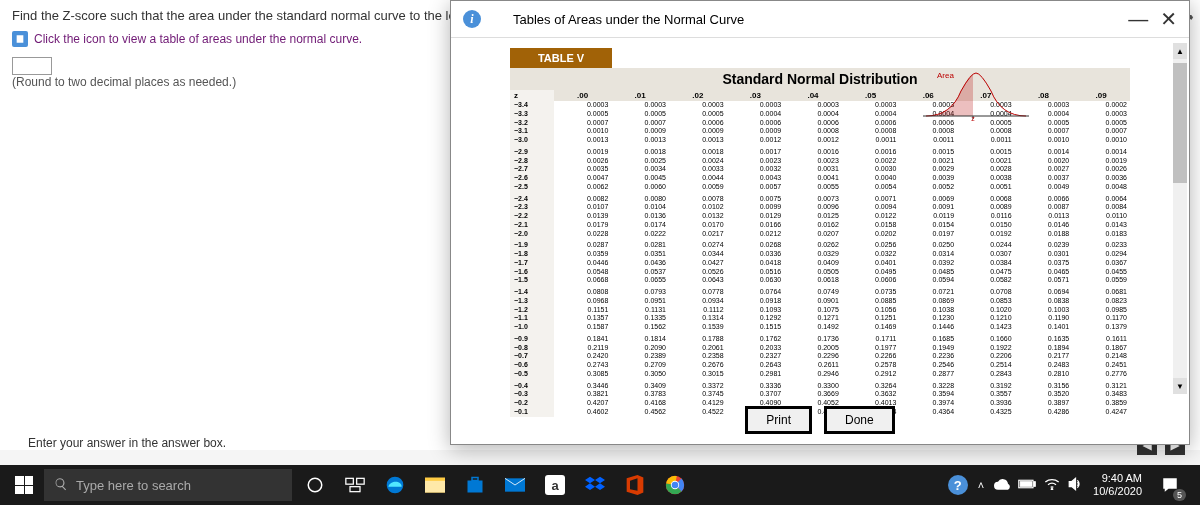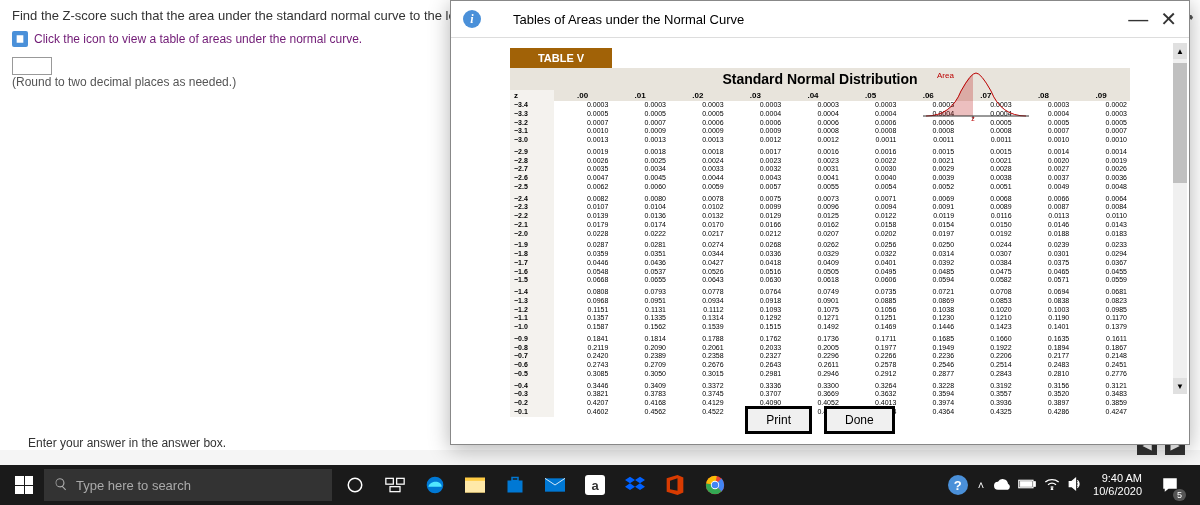--- a/index.html
+++ b/index.html
@@ -51,21 +51,21 @@
     .area-label { font-size: 8px; color: #b00; position: absolute; top: 0; left: 16px; }
     
     .modal-footer { position: absolute; bottom: 10px; left: 0; right: 0; display: flex; justify-content: center; gap: 12px; }
     .footer-btn { padding: 4px 18px; background: #f0f0f0; border: 3px solid #000000; font-size: 12px; cursor: pointer; }
     
     
     .taskbar { position: absolute; bottom: 0; left: 0; right: 0; height: 40px; background: #1a1a1a; display: flex; align-items: center; padding: 0 4px; }
     .start-btn { width: 40px; height: 40px; display: flex; align-items: center; justify-content: center; cursor: pointer; }
     .win-logo { width: 18px; height: 18px; display: grid; grid-template: 1fr 1fr / 1fr 1fr; gap: 1px; }
     .win-logo div { background: white; }
-    .search-box { background: #333; color: #aaa; height: 32px; width: 288px; display: flex; align-items: center; padding: 0 10px; gap: 8px; font-size: 13px; cursor: text; }
+    .search-box { background: #333; color: #aaa; height: 32px; width: 248px; display: flex; align-items: center; padding: 0 10px; gap: 8px; font-size: 13px; cursor: text; }
     .search-icon svg { width: 14px; height: 14px; fill: #aaa; }
     .task-icons { display: flex; align-items: center; gap: 2px; margin-left: 4px; }
     .task-icon { width: 38px; height: 40px; display: flex; align-items: center; justify-content: center; cursor: pointer; }
     .tray { margin-left: auto; display: flex; align-items: center; color: white; font-size: 11px; gap: 10px; padding-right: 8px; }
     .tray-icons { display: flex; gap: 8px; align-items: center; }
     .time-block { text-align: right; line-height: 1.2; }
     .notif-icon { width: 36px; height: 40px; display: flex; align-items: center; justify-content: center; position: relative; cursor: pointer; }
     .notif-badge { position: absolute; bottom: 4px; right: 2px; background: #555; color: white; font-size: 9px; padding: 1px 4px; border-radius: 8px; }
     
     .settings-gear { position: absolute; top: 6px; right: 6px; cursor: pointer; }

